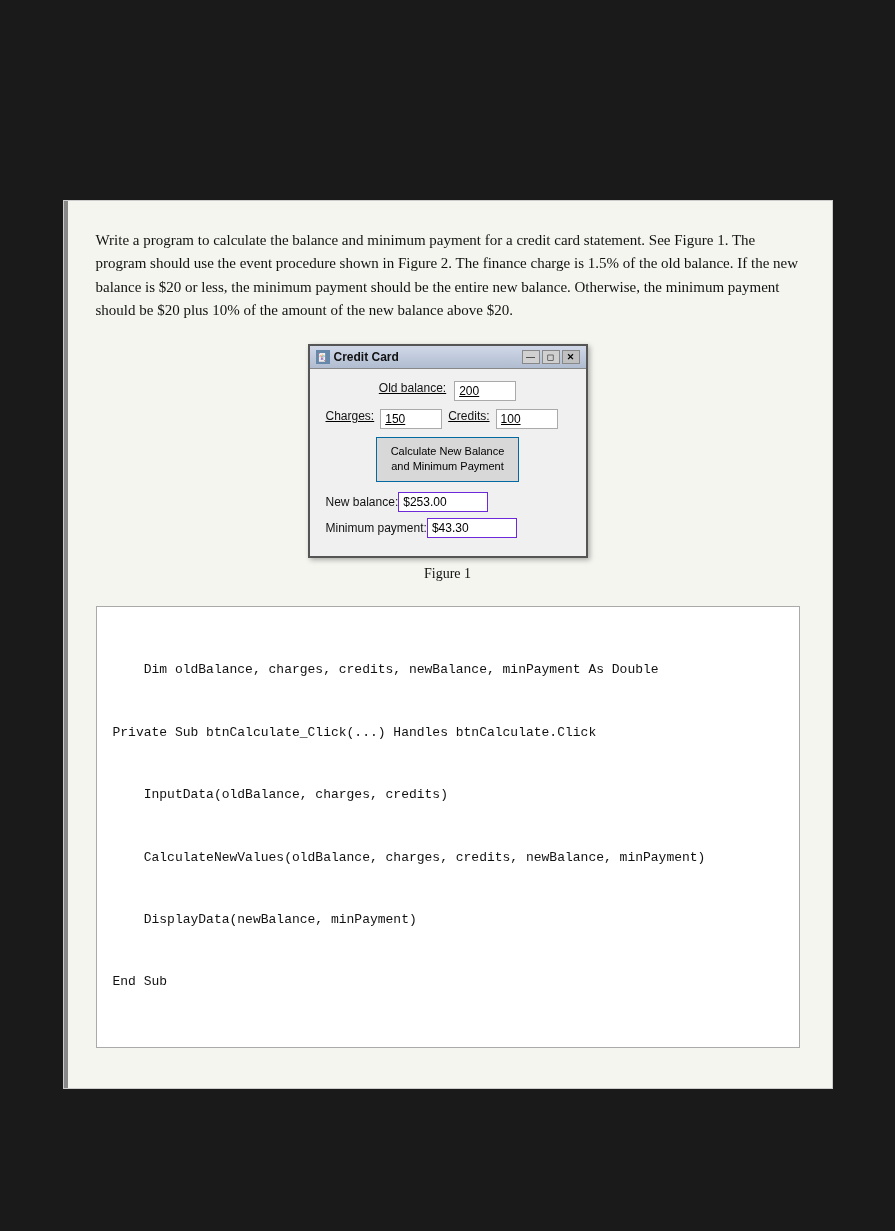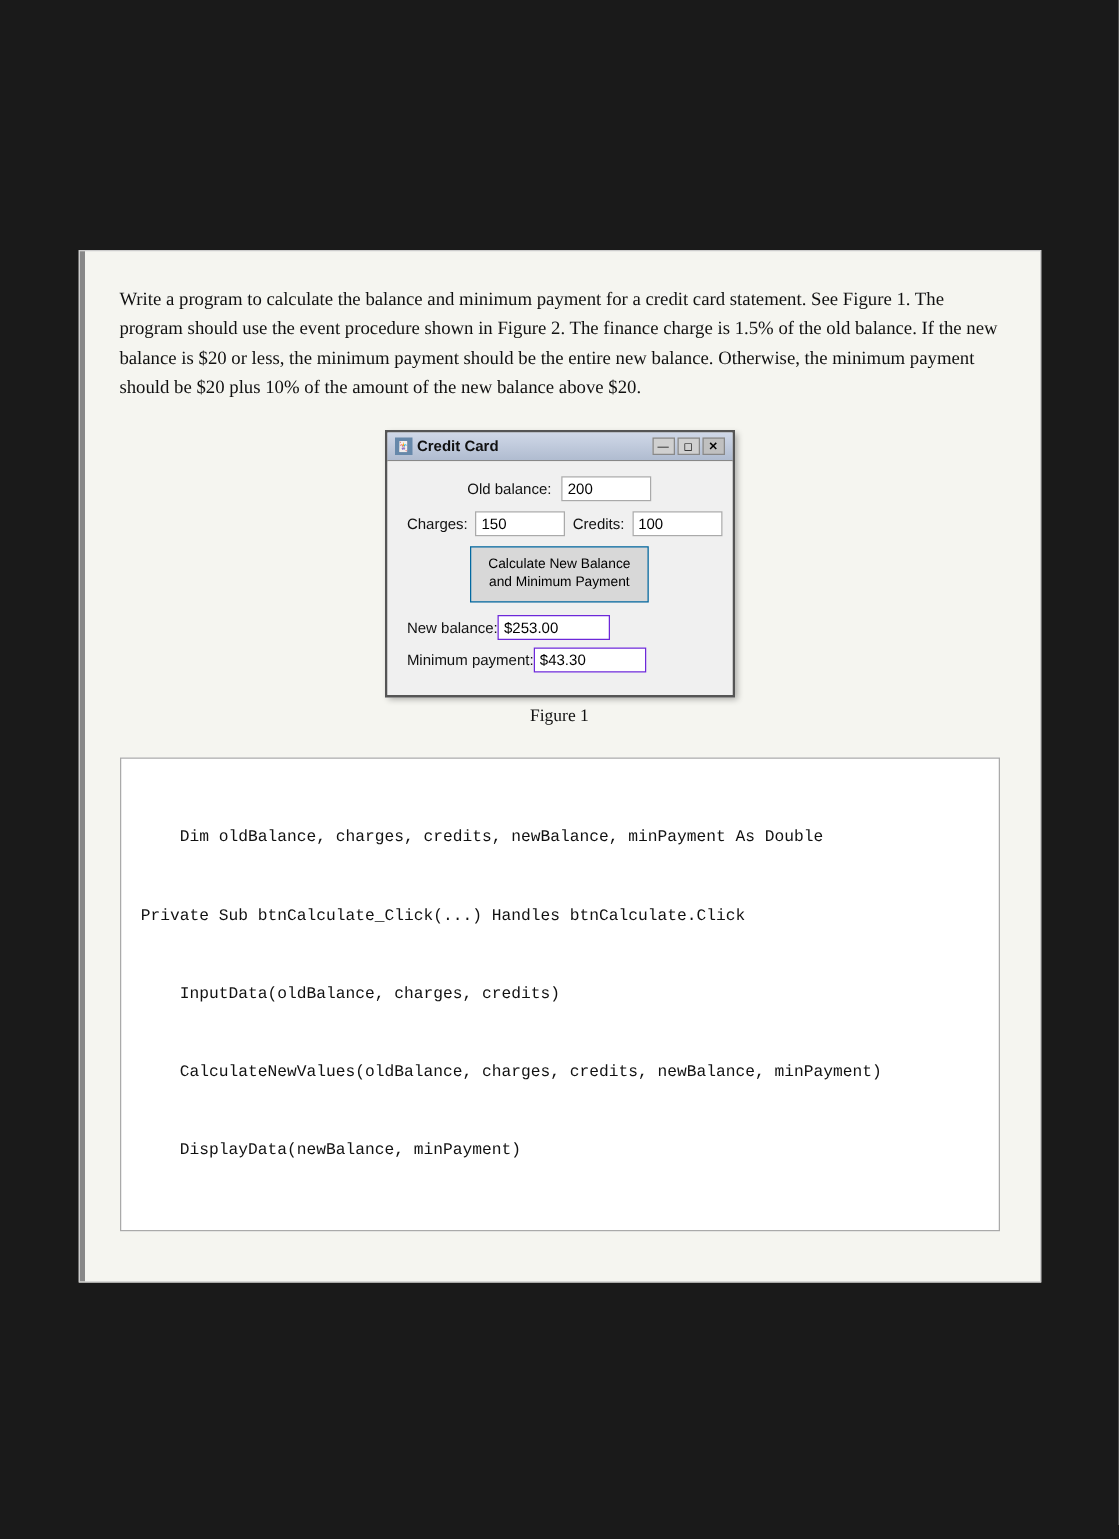--- a/index.html
+++ b/index.html
@@ -100,41 +100,42 @@
       font-weight: bold;
     }
 
     .window-body {
       background: #f0f0f0;
       padding: 12px 16px;
     }
 
     .form-row {
       display: flex;
-      align-items: center;
+      align-items: flex-start;
       margin-bottom: 8px;
       gap: 6px;
+      text-decoration: underline;
     }
 
     .form-label {
       font-size: 12px;
       color: #111;
       white-space: nowrap;
     }
 
     .form-input {
       border: 1px solid #aaa;
       background: white;
       padding: 2px 4px;
       font-size: 12px;
       height: 20px;
     }
 
     .form-input-sm {
-      width: 72px;
+      width: 62px;
     }
 
     .old-balance-row {
       justify-content: center;
       gap: 8px;
     }
 
     .charges-credits-row {
       justify-content: flex-start;
       gap: 6px;
@@ -261,15 +262,16 @@
     <div class="figure-caption">Figure 1</div>
 
   </div>
 
   <div class="code-block">
     <span class="code-line">    Dim oldBalance, charges, credits, newBalance, minPayment As Double</span>
     <span class="code-line">Private Sub btnCalculate_Click(...) Handles btnCalculate.Click</span>
     <span class="code-line">    InputData(oldBalance, charges, credits)</span>
     <span class="code-line">    CalculateNewValues(oldBalance, charges, credits, newBalance, minPayment)</span>
     <span class="code-line">    DisplayData(newBalance, minPayment)</span>
+    <span class="code-line">End Sub</span>
   </div>
 
 </div>
 
 </body></html>

